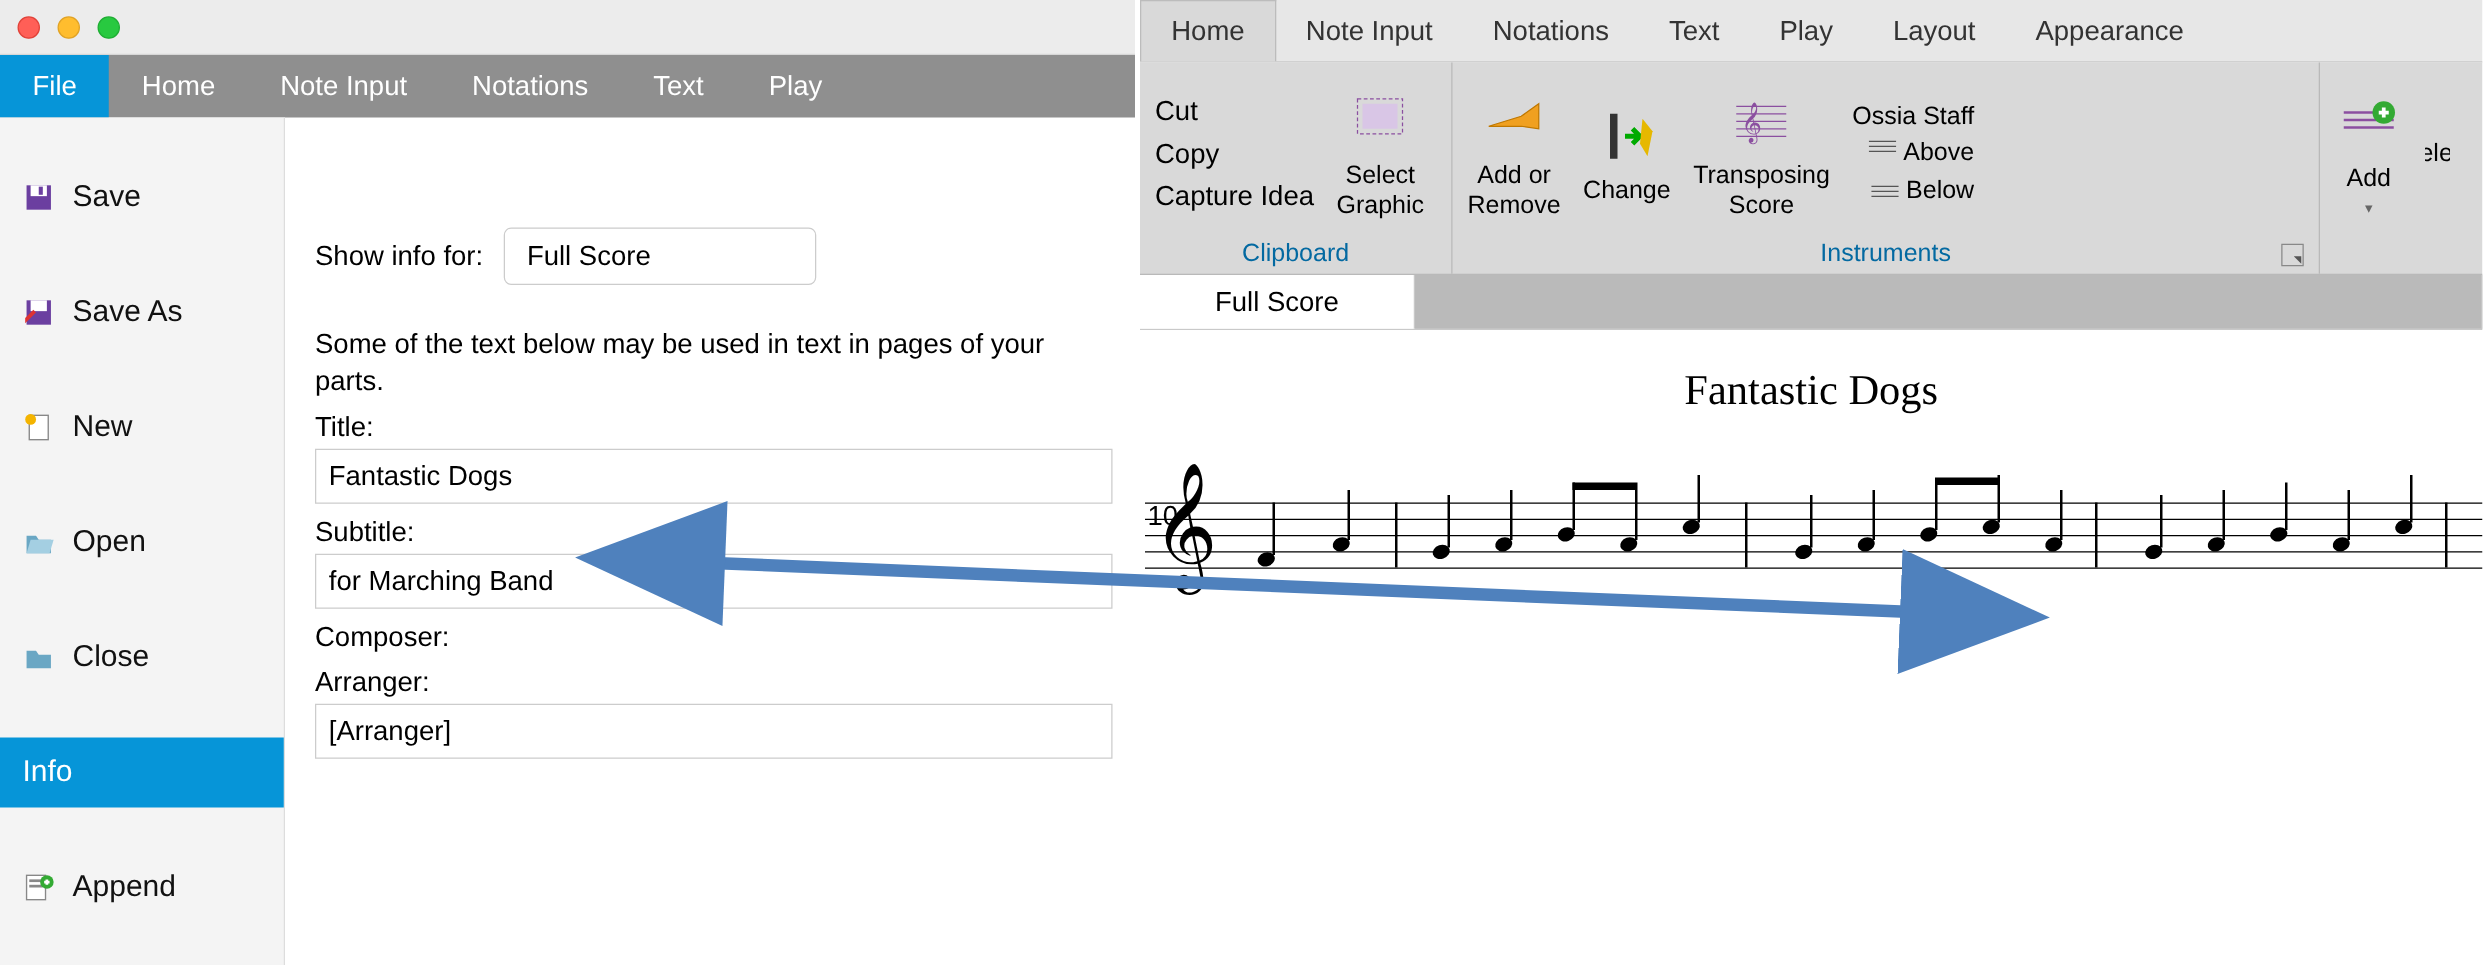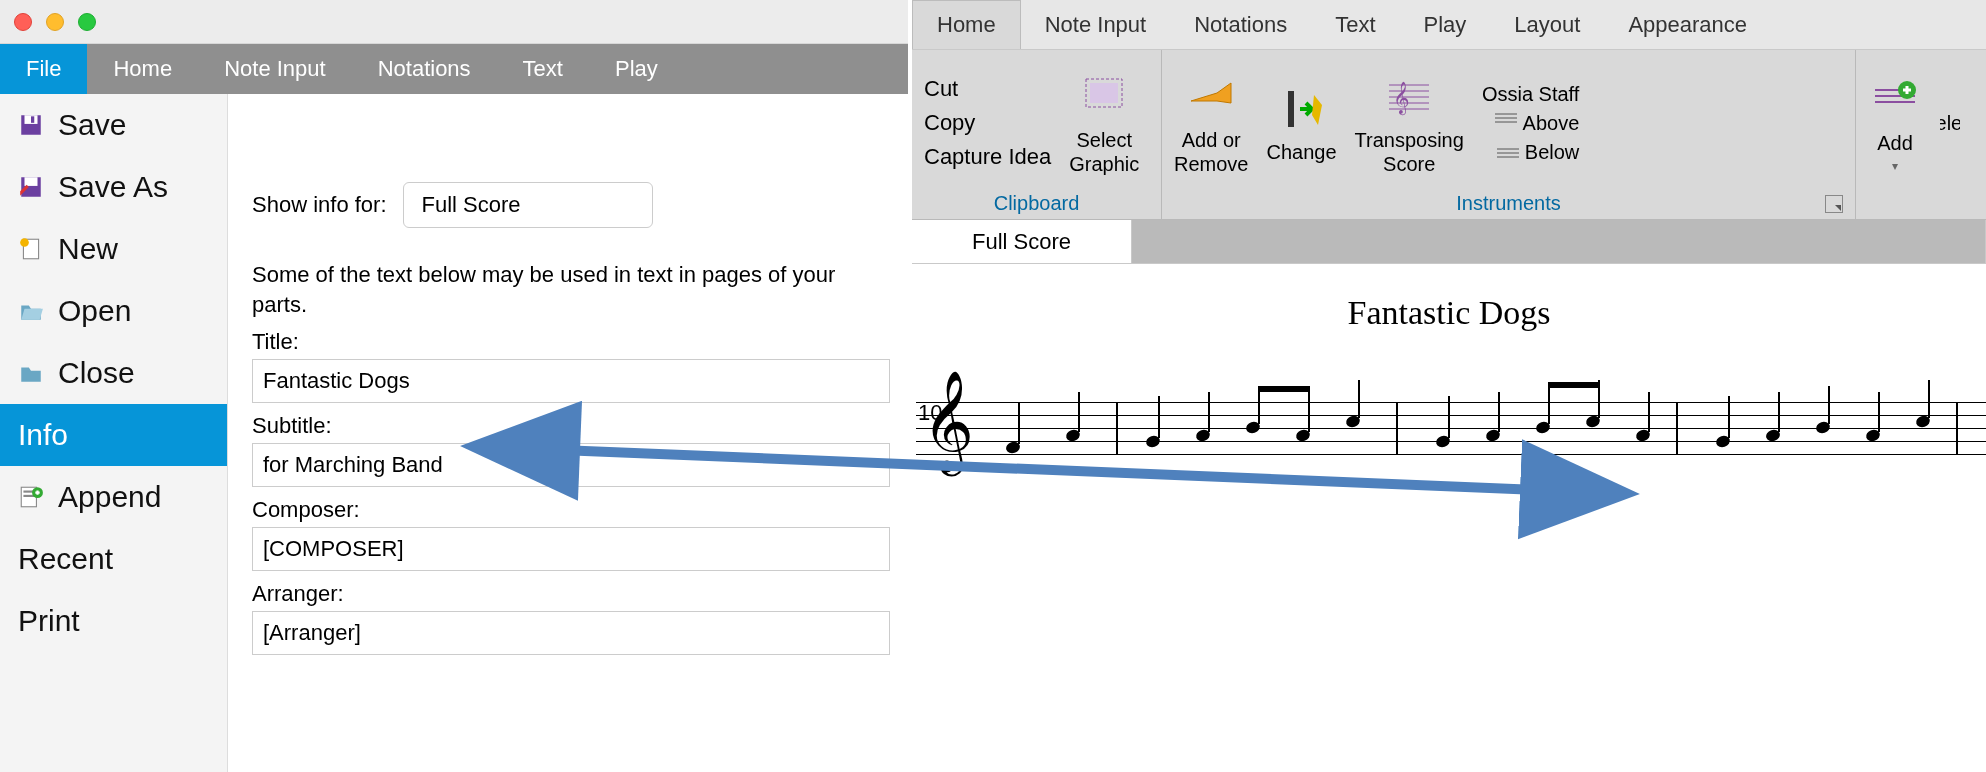--- a/index.html
+++ b/index.html
@@ -27,21 +27,21 @@
   .tr-max{background:#28c940;border:1px solid #1eae33;}
 
   
   .menubar { height:50px; background:#8f8f8f; display:flex; align-items:center; color:#fff; font-size:22px; }
   .menubar .tab { padding:0 26px; height:100%; display:flex; align-items:center; cursor:pointer; }
   .menubar .tab.active { background:#0695d8; }
 
   
   .left-body { display:flex; height:calc(772px - 44px - 50px); }
   .file-sidebar { width:228px; background:#f4f4f4; border-right:1px solid #ddd; }
-  .file-item { display:flex; align-items:center; gap:14px; padding:14px 18px; font-size:30px; cursor:pointer; color:#111; }
+  .file-item { display:flex; align-items:center; gap:14px; padding:14px 18px; font-size:24px; cursor:pointer; color:#111;margin-top:36px; }
   .file-item.active { background:#0695d8; color:#fff; }
   .file-item .ico { width:26px; height:26px; display:flex; align-items:center; justify-content:center; }
   .file-item .ico svg { width:26px; height:26px; }
 
   
   .info-panel { flex:1; padding:28px 18px 0 24px; color:#000;margin-top:36px; }
   .showinfo-row { display:flex; align-items:center; gap:16px; margin-top:24px; margin-bottom:32px;}
   .showinfo-row .lbl { font-size:22px; }
   .showinfo-select {
     border:1px solid #ccc; border-radius:6px; height:46px; padding:0 18px; display:flex; align-items:center;
@@ -194,21 +194,20 @@
         </div>
         <div class="desc">Some of the text below may be used in text in pages of your parts.</div>
 
         <div class="field-label">Title:</div>
         <input class="text-input" value="Fantastic Dogs" style="">
 
         <div class="field-label">Subtitle:</div>
         <input class="text-input" value="for Marching Band" style="">
 
         <div class="field-label">Composer:</div>
-        <input class="text-input" value="[COMPOSER]" style="">
 
         <div class="field-label">Arranger:</div>
         <input class="text-input" value="[Arranger]" style="">
       </div>
     </div>
   </div>
 
   <div class="right-pane">
     <div class="ribbon-tabs">
       <div class="rtab active">Home</div>

